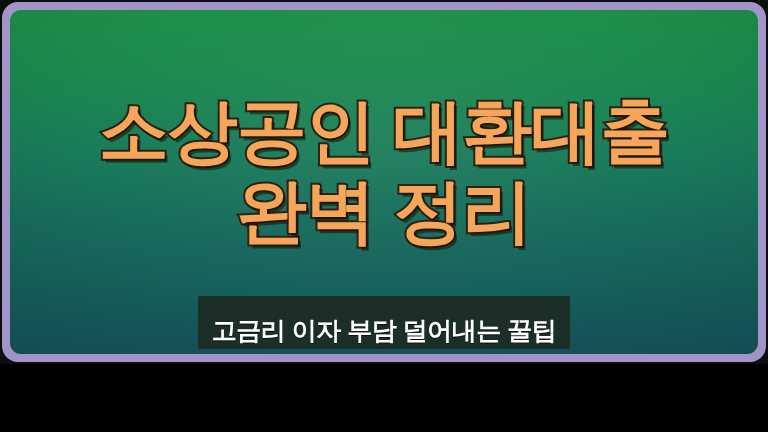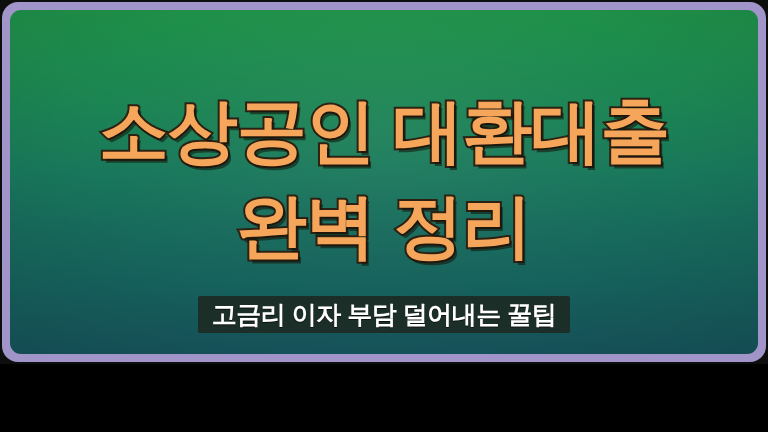--- a/index.html
+++ b/index.html
@@ -89,42 +89,42 @@
     letter-spacing: -1px;
     white-space: nowrap;
     -webkit-text-stroke: 4px #2e2314;
     paint-order: stroke fill;
     text-shadow:
        3px 4px 0 rgba(20,16,8,0.55),
        0 0 2px rgba(40,30,15,0.6);
   }
 
   .title-line.line-2 {
-    margin-top: 17px;
+    margin-top: 2px;
   }
 
   .subtitle-wrap {
     position: absolute;
     left: 0;
     right: 0;
     top: 286px;
     display: flex;
     justify-content: center;
     z-index: 2;
   }
 
   .subtitle-band {
     background: #1b2e27;
     color: #ffffff;
     font-size: 25px;
     line-height: 30px;
     font-weight: 700;
     letter-spacing: -0.5px;
     white-space: nowrap;
-    padding: 3px 14px 4px 14px;
+    padding: 19px 14px 4px 14px;
     border-radius: 2px;
     text-shadow: 0 1px 0 rgba(0,0,0,0.6);
   }
 </style>
 </head>
 <body>
 
 <div class="thumb-root">
 
   <div class="frame">

